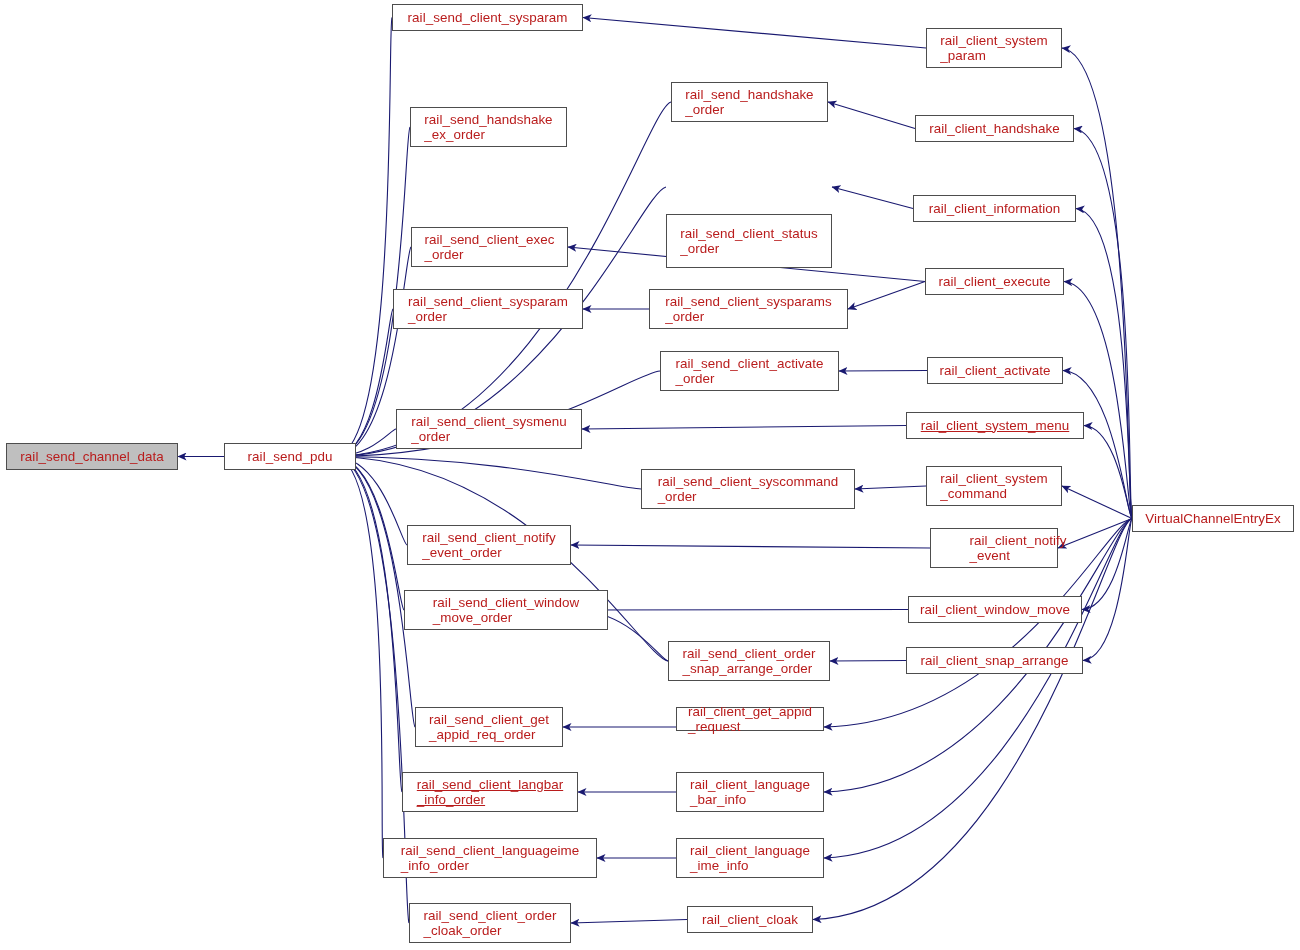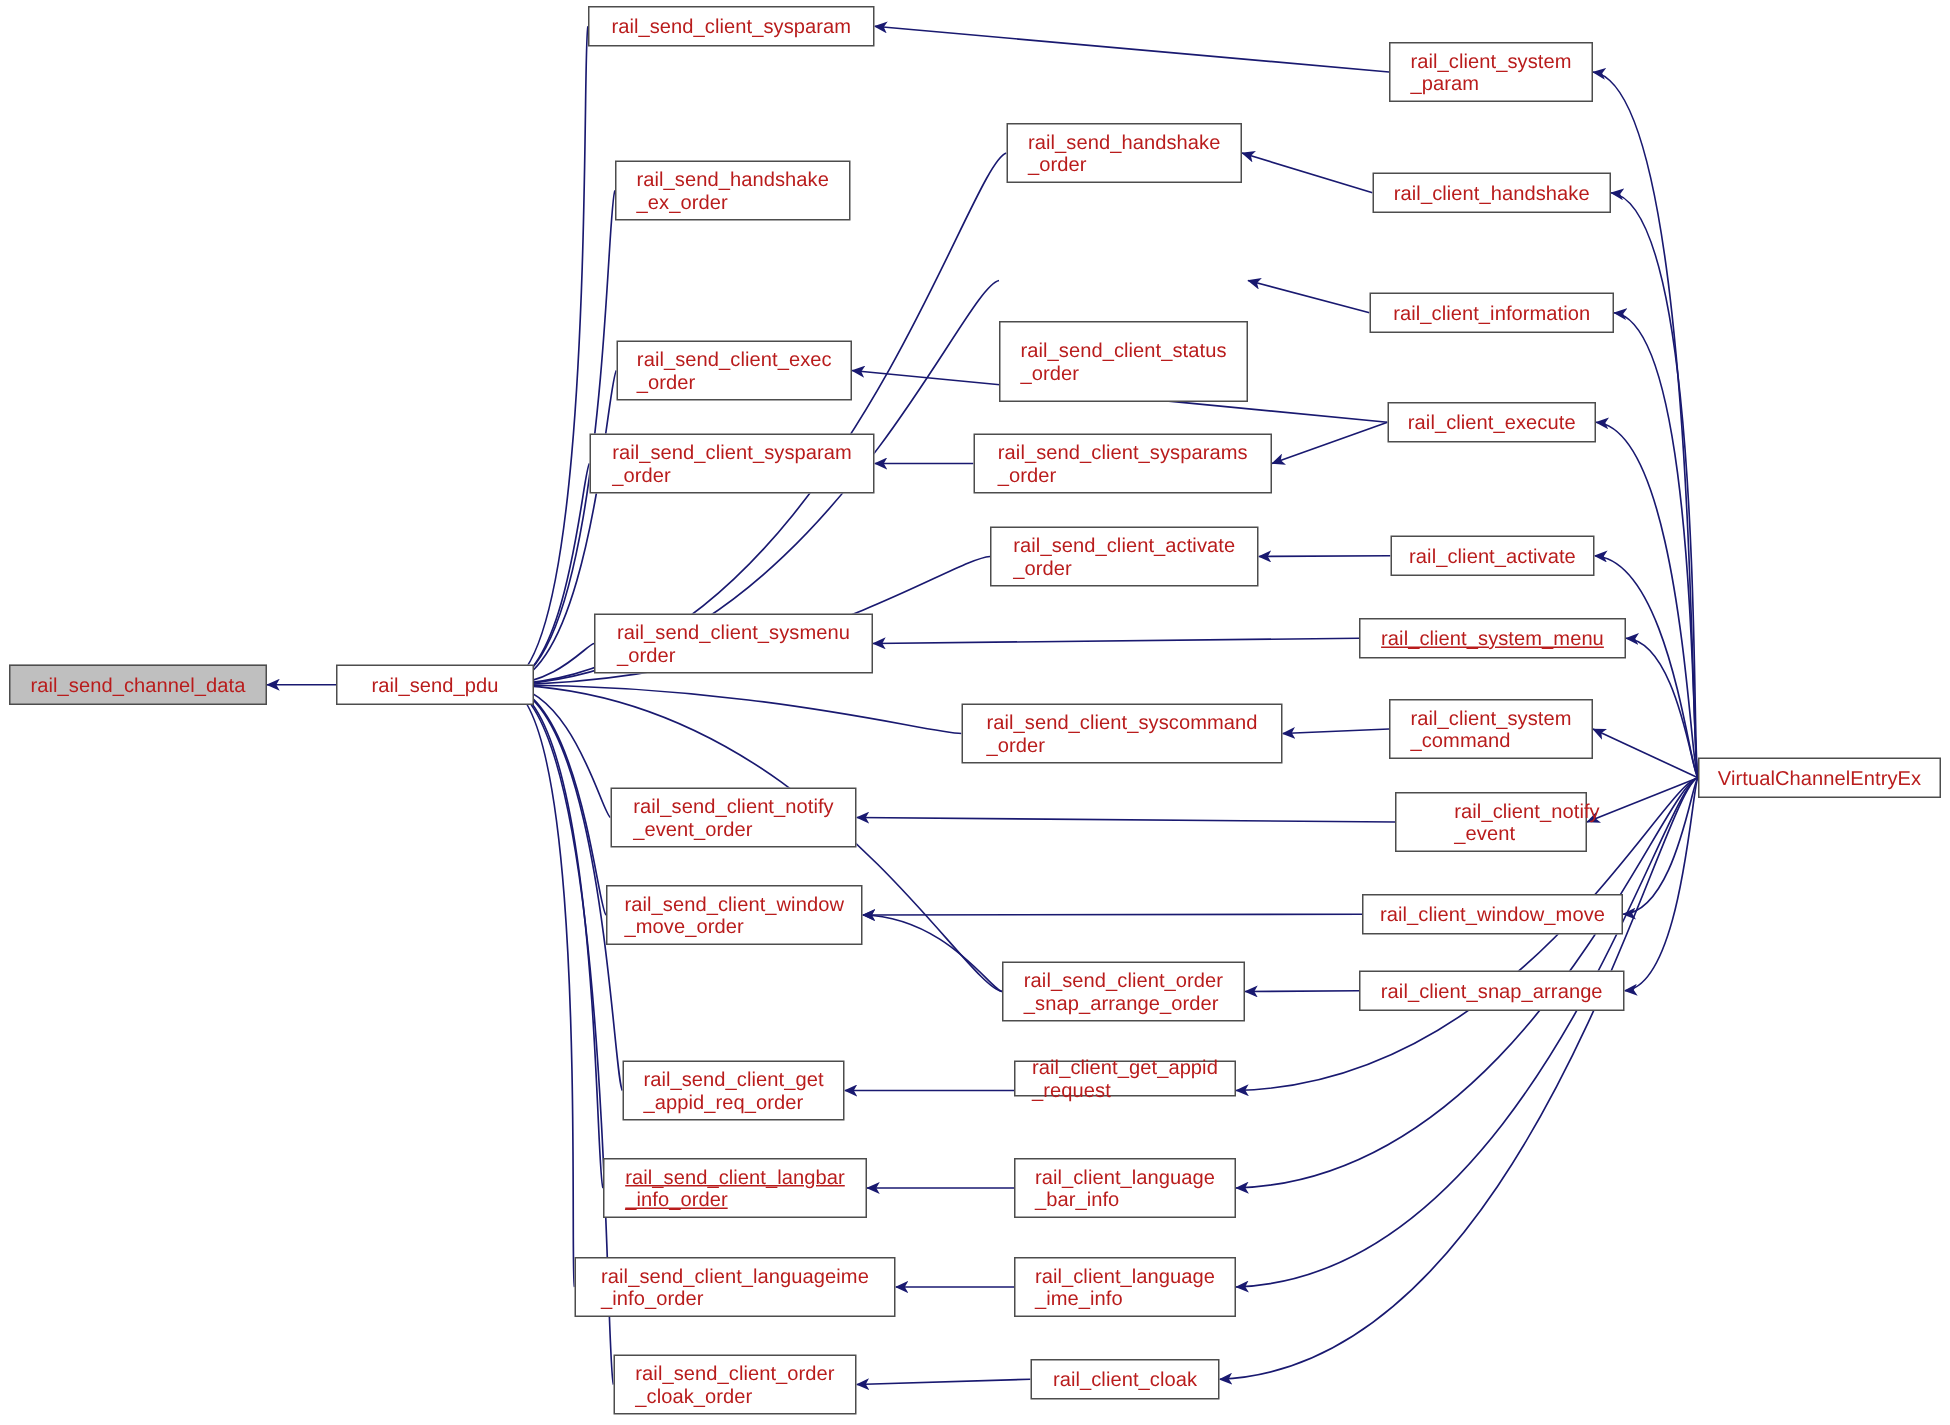--- a/index.html
+++ b/index.html
@@ -113,21 +113,21 @@
       <div class="node" style="left: 410px; top: 107px; width: 157px; height: 40px;"><span>rail_send_handshake
 _ex_order</span></div>
       <div class="node" style="left: 411px; top: 227px; width: 157px; height: 40px;"><span>rail_send_client_exec
 _order</span></div>
       <div class="node" style="left: 393px; top: 289px; width: 190px; height: 40px;"><span>rail_send_client_sysparam
 _order</span></div>
       <div class="node" style="left: 396px; top: 409px; width: 186px; height: 40px;"><span>rail_send_client_sysmenu
 _order</span></div>
       <div class="node" style="left: 407px; top: 525px; width: 164px; height: 40px;"><span>rail_send_client_notify
 _event_order</span></div>
-      <div class="node" style="left: 404px; top: 590px; width: 171px; height: 40px;"><span>rail_send_client_window
+      <div class="node" style="left: 404px; top: 590px; width: 204px; height: 40px;"><span>rail_send_client_window
 _move_order</span></div>
       <div class="node" style="left: 415px; top: 707px; width: 148px; height: 40px;"><span>rail_send_client_get
 _appid_req_order</span></div>
       <div class="node" style="left: 402px; top: 772px; width: 176px; height: 40px; text-decoration: underline;"><span>rail_send_client_langbar
 _info_order</span></div>
       <div class="node" style="left: 383px; top: 838px; width: 214px; height: 40px;"><span>rail_send_client_languageime
 _info_order</span></div>
       <div class="node" style="left: 409px; top: 903px; width: 162px; height: 40px;"><span>rail_send_client_order
 _cloak_order</span></div>
       <div class="node" style="left: 671px; top: 82px; width: 157px; height: 40px;"><span>rail_send_handshake

